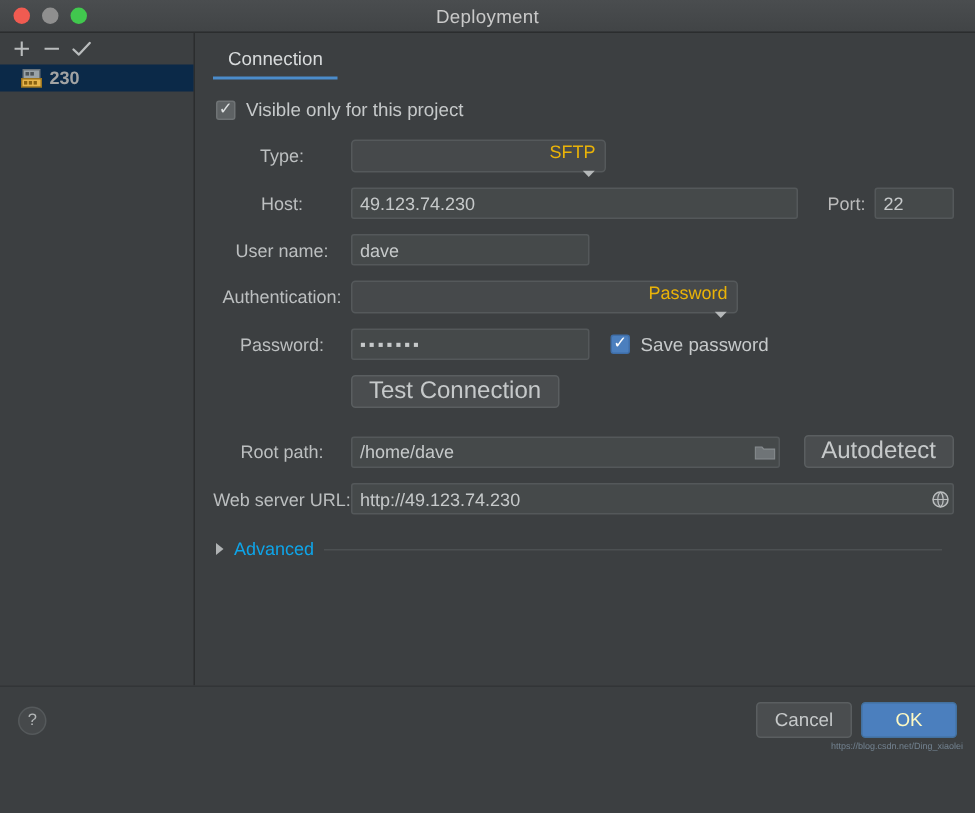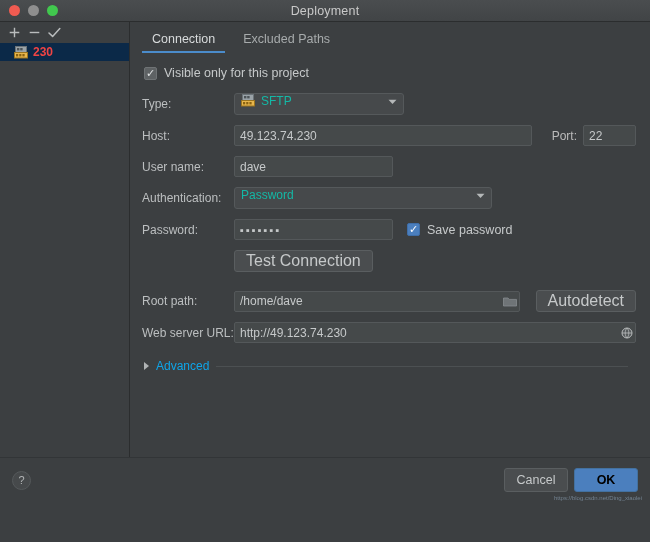--- a/index.html
+++ b/index.html
@@ -47,40 +47,40 @@
   .tb-btn {
     width: 20px; height: 18px; display: flex; align-items: center; justify-content: center;
     color: #b9bcbd; font-size: 14px; line-height: 1;
   }
   .tb-btn svg { display: block; }
   .side-list { flex: 1; padding-top: 1px; }
   .side-item {
     height: 18px; display: flex; align-items: center; gap: 5px;
     padding-left: 14px; font-size: 12px; color: #d6d9da;
   }
-  .side-item.selected { background: #0b2948; color: #ef4444; font-weight: bold; }
+  .side-item.selected { background: #0b2948; color: #a3a3a3; font-weight: bold; }
   .sftp-ico { width: 14px; height: 13px; display: block; }
 
   
   .main { flex: 1; display: flex; flex-direction: column; min-width: 0; background: #3c3f41; }
 
   .tabs { height: 31px; display: flex; align-items: flex-start; padding-left: 8px; padding-top: 7px; }
   .tab {
     position: relative; padding: 0 14px; height: 24px; line-height: 20px;
     font-size: 12.5px; color: #a7abac;
   }
   .tab.active { color: #d8dbdc; }
   .tab.active .tab-underline {
     position: absolute; left: 4px; right: 4px; bottom: 0; height: 2.5px; background: #4b8ccb;
   }
 
   .form { flex: 1; padding: 10px 14px 0 8px; overflow: hidden; }
 
   .row { display: flex; align-items: center; margin-bottom: 10px; }
-  .lbl { width: 96px; min-width: 96px; font-size: 12px; color: #bcbfc0; padding-left: 4px; }
+  .lbl { width: 96px; min-width: 96px; font-size: 12px; color: #bcbfc0; padding-left: 4px; text-align: center; }
 
   .check-row { display: flex; align-items: center; gap: 7px; margin: 3px 0 13px 6px; }
   .cb {
     width: 13px; height: 13px; border-radius: 2px; position: relative;
     display: inline-flex; align-items: center; justify-content: center; flex: none;
   }
   .cb.plain { background: #5e6264; border: 1px solid #6f7375; }
   .cb.plain .tick { color: #dfe2e3; font-size: 11px; line-height: 1; }
   .cb.blue { background: #4b7fbe; border: 1px solid #3f6ea8; }
   .cb.blue .tick { color: #ffffff; font-size: 11px; line-height: 1; }
@@ -90,22 +90,22 @@
     background: #45494a; border: 1px solid #54585a; border-radius: 2px;
     height: 21px; display: flex; align-items: center; padding: 0 5px;
     font-size: 12px; color: #c6c9ca; min-width: 0;
   }
   .field .val { white-space: nowrap; overflow: hidden; text-overflow: ellipsis; }
   .field.with-icon { padding-right: 2px; }
   .field .fld-icon { margin-left: auto; display: flex; align-items: center; padding-left: 4px; }
 
   .combo {
     background: #46494b; border: 1px solid #55595b; border-radius: 3px;
-    height: 22px; display: flex; align-items: flex-start; padding: 0 6px;
-    font-size: 12px; color: #14b8a6;
+    height: 22px; display: flex; align-items: flex-end; padding: 0 6px;
+    font-size: 12px; color: #eab308; flex-direction: column;
   }
   .combo .arrow { margin-left: auto; }
 
   .btn {
     background: #4a4d4f; border: 1px solid #5a5e60; border-radius: 3px;
     height: 22px; padding: 0 11px; display: inline-flex; align-items: center; justify-content: center;
     font-size: 16px; color: #c6c9ca; white-space: nowrap;
   }
 
   .dots { letter-spacing: 2px; font-size: 11px; color: #c6c9ca; }
@@ -131,21 +131,21 @@
   }
   .actions { margin-left: auto; display: flex; gap: 6px; align-items: center; }
   .btn-cancel {
     background: #4a4d4f; border: 1px solid #5a5e60; border-radius: 3px;
     height: 24px; min-width: 64px; display: flex; align-items: center; justify-content: center;
     font-size: 12.5px; color: #c6c9ca;
   }
   .btn-ok {
     background: #4b7fbe; border: 1px solid #43719f; border-radius: 3px;
     height: 24px; min-width: 64px; display: flex; align-items: center; justify-content: center;
-    font-size: 12.5px; color: #000000; font-weight: bold;
+    font-size: 12.5px; color: #fef9c3;
   }
   .watermark {
     position: absolute; right: 8px; bottom: 1px;
     font-size: 6px; color: #7c8e9e; opacity: .85; white-space: nowrap;
   }
 </style>
 </head>
 <body>
 
 <div class="window">
@@ -194,23 +194,20 @@
         </div>
       </div>
     </div>
 
     <div class="main">
 
       <div class="tabs">
         <div class="tab active">
           <span>Connection</span>
           <span class="tab-underline"></span>
-        </div>
-        <div class="tab">
-          <span>Excluded Paths</span>
         </div>
       </div>
 
       <div class="form">
 
         <div class="check-row">
           <span class="cb plain">
             <span class="tick">✓</span>
           </span>
           <span class="check-label">Visible only for this project</span>

